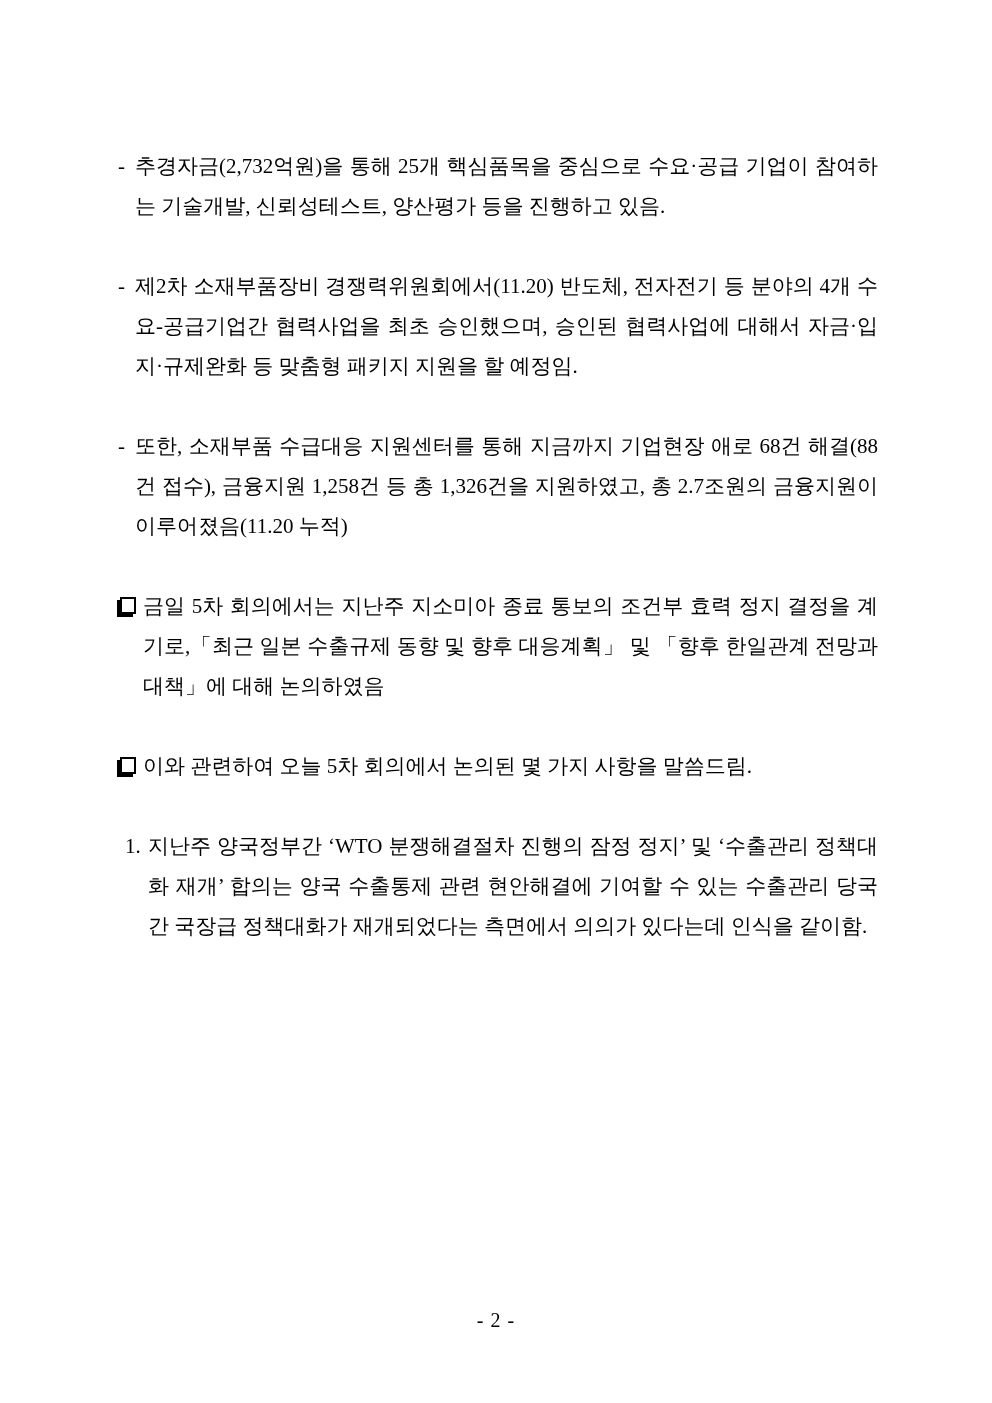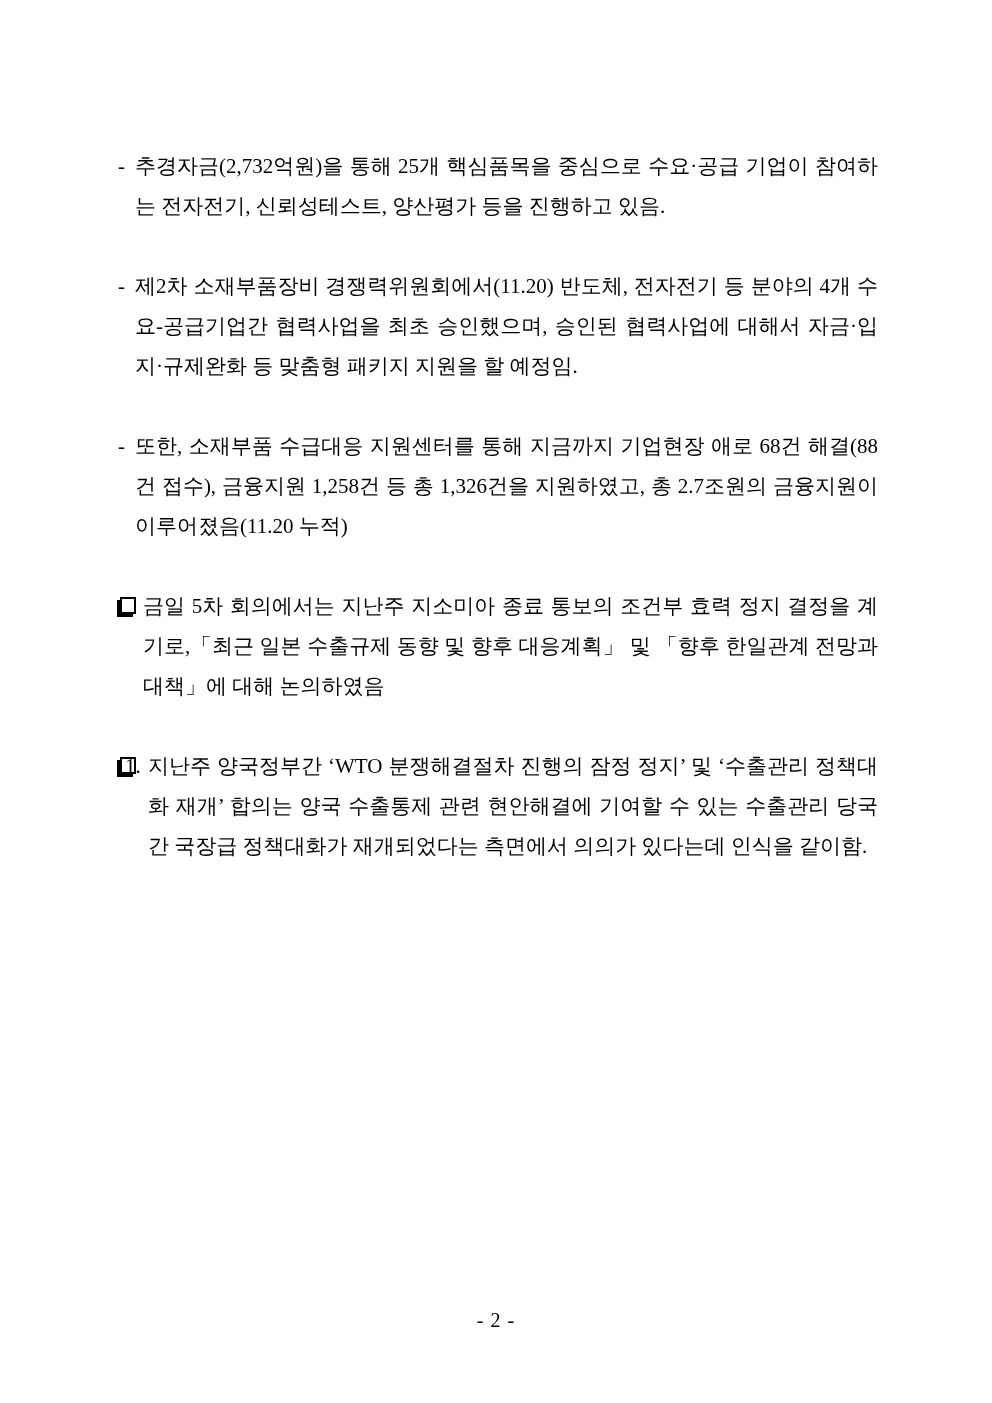--- a/index.html
+++ b/index.html
@@ -67,21 +67,21 @@
     }
   </style>
 </head>
 <body>
 
 <div class="page">
   <div class="content">
 
     <div class="para p-dash">
       <span class="bullet">-</span>
-      <span>추경자금(2,732억원)을 통해 25개 핵심품목을 중심으로 수요·공급 기업이 참여하는 전자전기, 신뢰성테스트, 양산평가 등을 진행하고 있음.</span>
+      <span>추경자금(2,732억원)을 통해 25개 핵심품목을 중심으로 수요·공급 기업이 참여하는 기술개발, 신뢰성테스트, 양산평가 등을 진행하고 있음.</span>
     </div>
 
     <div class="para p-dash">
       <span class="bullet">-</span>
       <span>제2차 소재부품장비 경쟁력위원회에서(11.20) 반도체, 전자전기 등 분야의 4개 수요-공급기업간 협력사업을 최초 승인했으며, 승인된 협력사업에 대해서 자금·입지·규제완화 등 맞춤형 패키지 지원을 할 예정임.</span>
     </div>
 
     <div class="para p-dash">
       <span class="bullet">-</span>
       <span>또한, 소재부품 수급대응 지원센터를 통해 지금까지 기업현장 애로 68건 해결(88건 접수), 금융지원 1,258건 등 총 1,326건을 지원하였고, 총 2.7조원의 금융지원이 이루어졌음(11.20 누적)</span>
@@ -91,20 +91,21 @@
       <span class="sq-icon"></span>
       <span>금일 5차 회의에서는 지난주 지소미아 종료 통보의 조건부 효력 정지 결정을 계기로,「최근 일본 수출규제 동향 및 향후 대응계획」 및 「향후 한일관계 전망과 대책」에 대해 논의하였음</span>
     </div>
 
     <div class="para p-dash">
       <span class="bullet">-</span>
     </div>
 
     <div class="para p-square">
       <span class="sq-icon"></span>
+      <span>이와 관련하여 오늘 5차 회의에서 논의된 몇 가지 사항을 말씀드림.</span>
     </div>
 
     <div class="para p-number">
       <span class="bullet">1.</span>
       <span>지난주 양국정부간 ‘WTO 분쟁해결절차 진행의 잠정 정지’ 및 ‘수출관리 정책대화 재개’ 합의는 양국 수출통제 관련 현안해결에 기여할 수 있는 수출관리 당국간 국장급 정책대화가 재개되었다는 측면에서 의의가 있다는데 인식을 같이함.</span>
     </div>
 
   </div>
 
   <div class="page-number">- 2 -</div>

